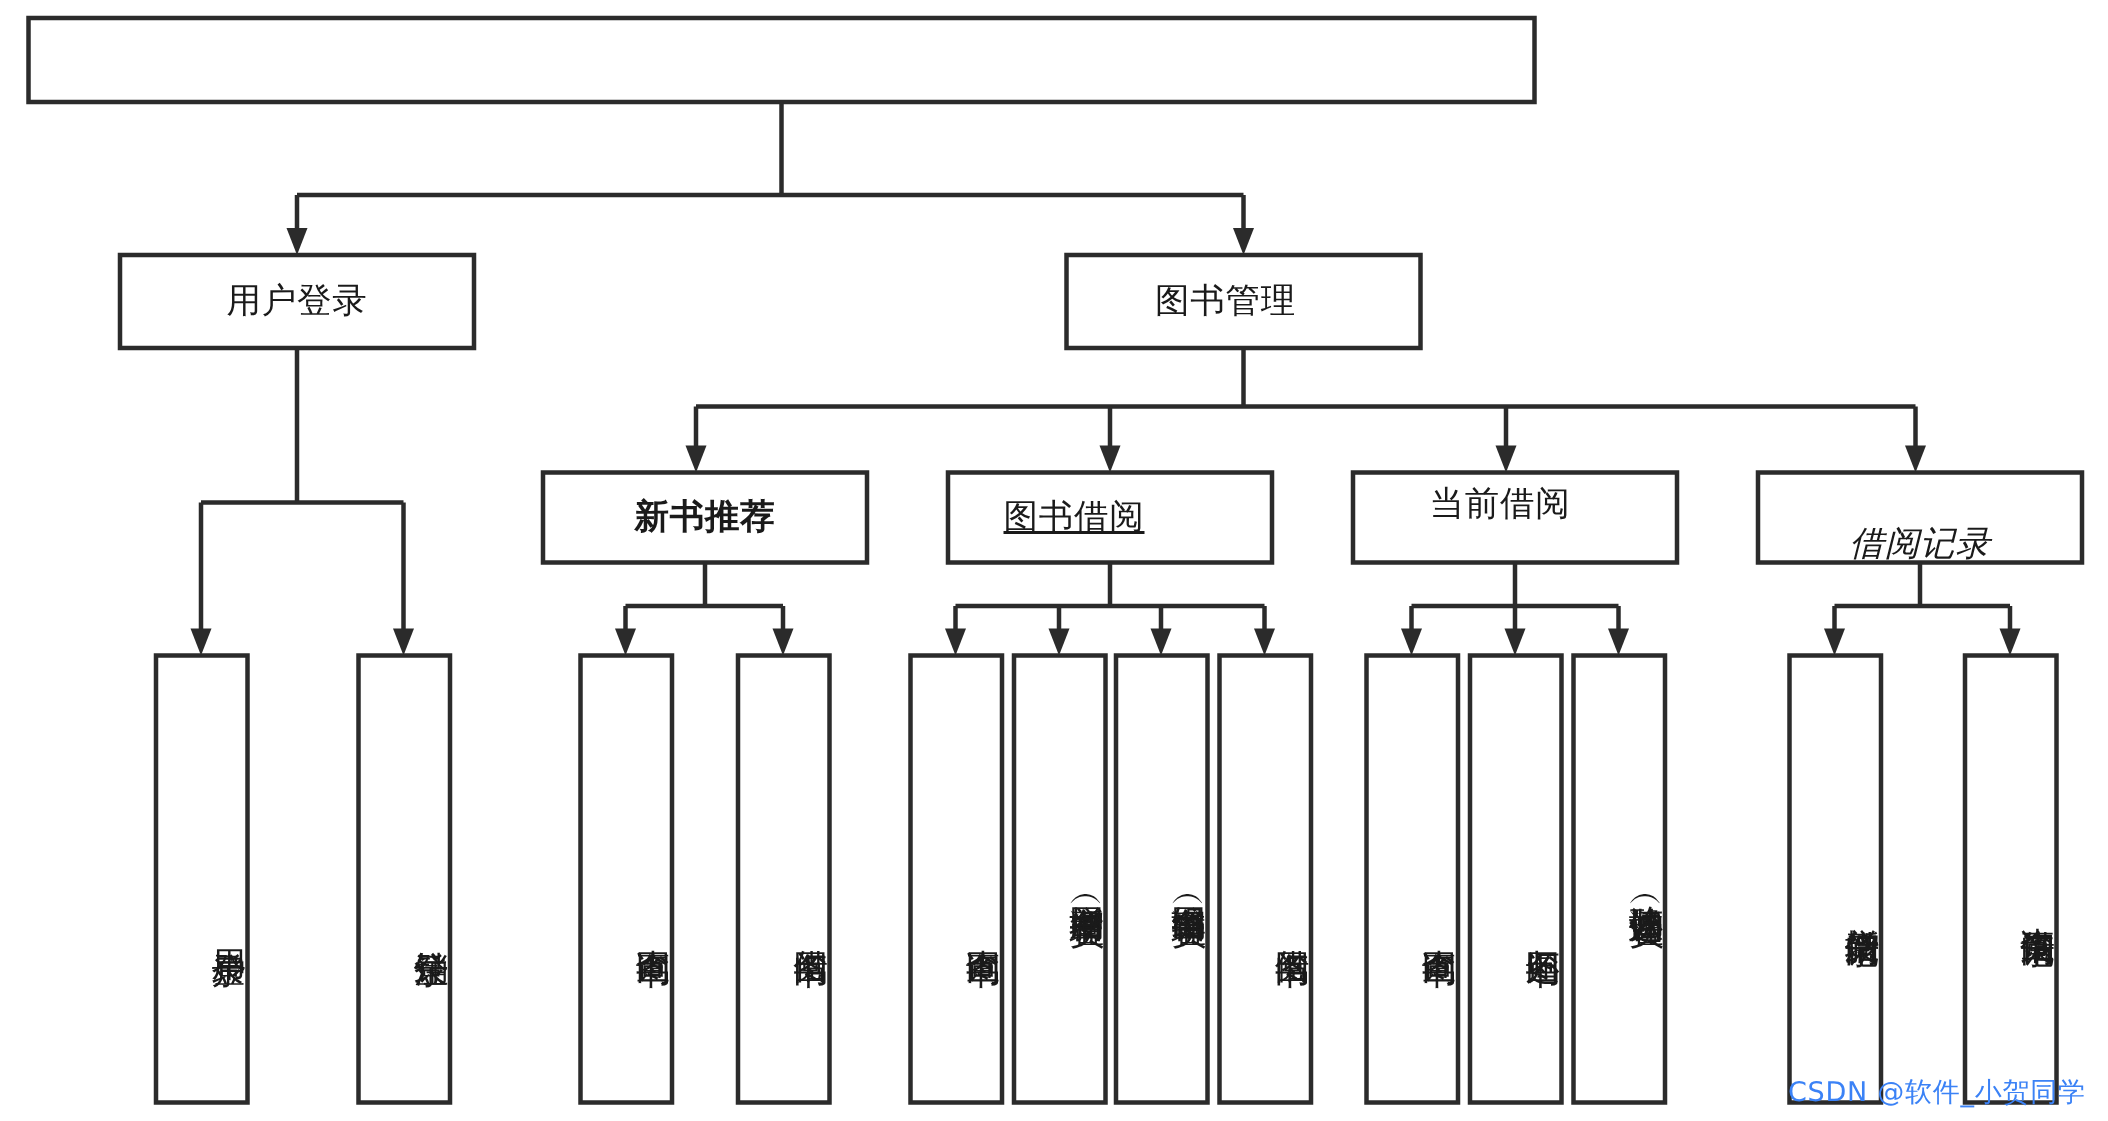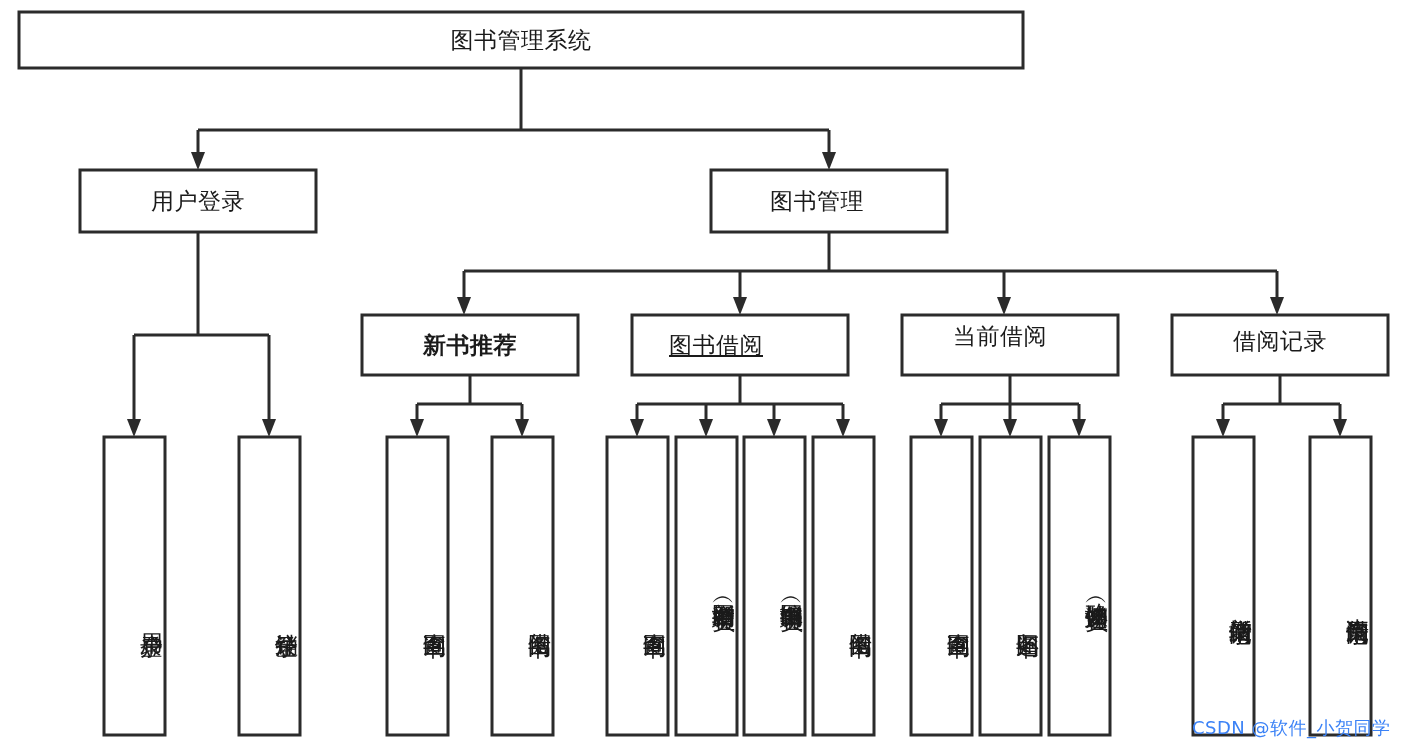--- a/index.html
+++ b/index.html
@@ -169,29 +169,28 @@
     <rect class="node-box" x="813" y="437" width="61" height="298"></rect>
 
     <rect class="node-box" x="911" y="437" width="61" height="298"></rect>
     <rect class="node-box" x="980" y="437" width="61" height="298"></rect>
     <rect class="node-box" x="1049" y="437" width="61" height="298"></rect>
 
     <rect class="node-box" x="1193" y="437" width="61" height="298"></rect>
     <rect class="node-box" x="1310" y="437" width="61" height="298"></rect>
   </svg>
 
-  <div class="node-label-h" style="left:19px; top:12px; width:1004px; height:56px;">图书管理系统</div>
 
   <div class="node-label-h" style="left:80px; top:170px; width:236px; height:62px;">用户登录</div>
   <div class="node-label-h" style="left:711px; top:170px; width:212px; height:62px;">图书管理</div>
 
   <div class="node-label-h" style="left:362px; top:315px; width:216px; height:60px;font-weight:bold;">新书推荐</div>
   <div class="node-label-h" style="left:608px; top:315px; width:216px; height:60px;text-decoration:underline;">图书借阅</div>
   <div class="node-label-h" style="left:902px; top:306px; width:196px; height:60px;">当前借阅</div>
-  <div class="node-label-h" style="left:1172px; top:303px; width:216px; height:76px;">借阅记录</div>
+  <div class="node-label-h" style="left:1172px; top:325px; width:216px; height:76px;font-style:italic;">借阅记录</div>
 
   <div class="node-label-v" style="left:104px; top:497px; width:61px; height:240px;">用户登录</div>
   <div class="node-label-v" style="left:239px; top:497px; width:61px; height:240px;">注销登录</div>
 
   <div class="node-label-v" style="left:387px; top:497px; width:61px; height:240px;">查询图书</div>
   <div class="node-label-v" style="left:492px; top:497px; width:61px; height:240px;">借阅图书</div>
 
   <div class="node-label-v" style="left:607px; top:497px; width:61px; height:240px;">查询图书</div>
   <div class="node-label-v" style="left:676px; top:443px; width:61px; height:292px;">新增图书（管理员）</div>
   <div class="node-label-v" style="left:744px; top:443px; width:61px; height:292px;">编辑图书（管理员）</div>

